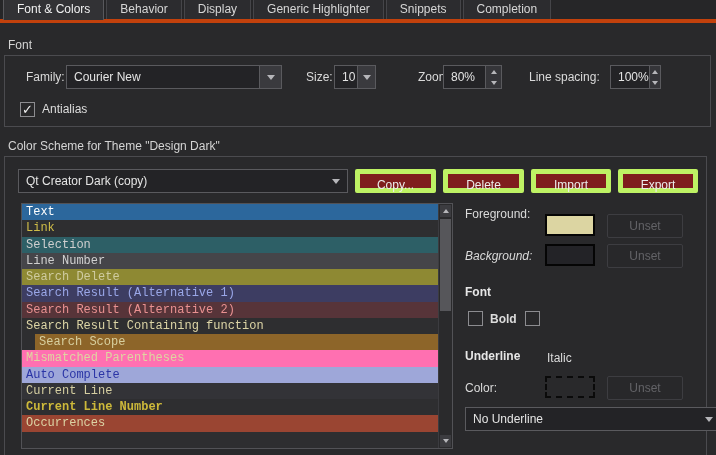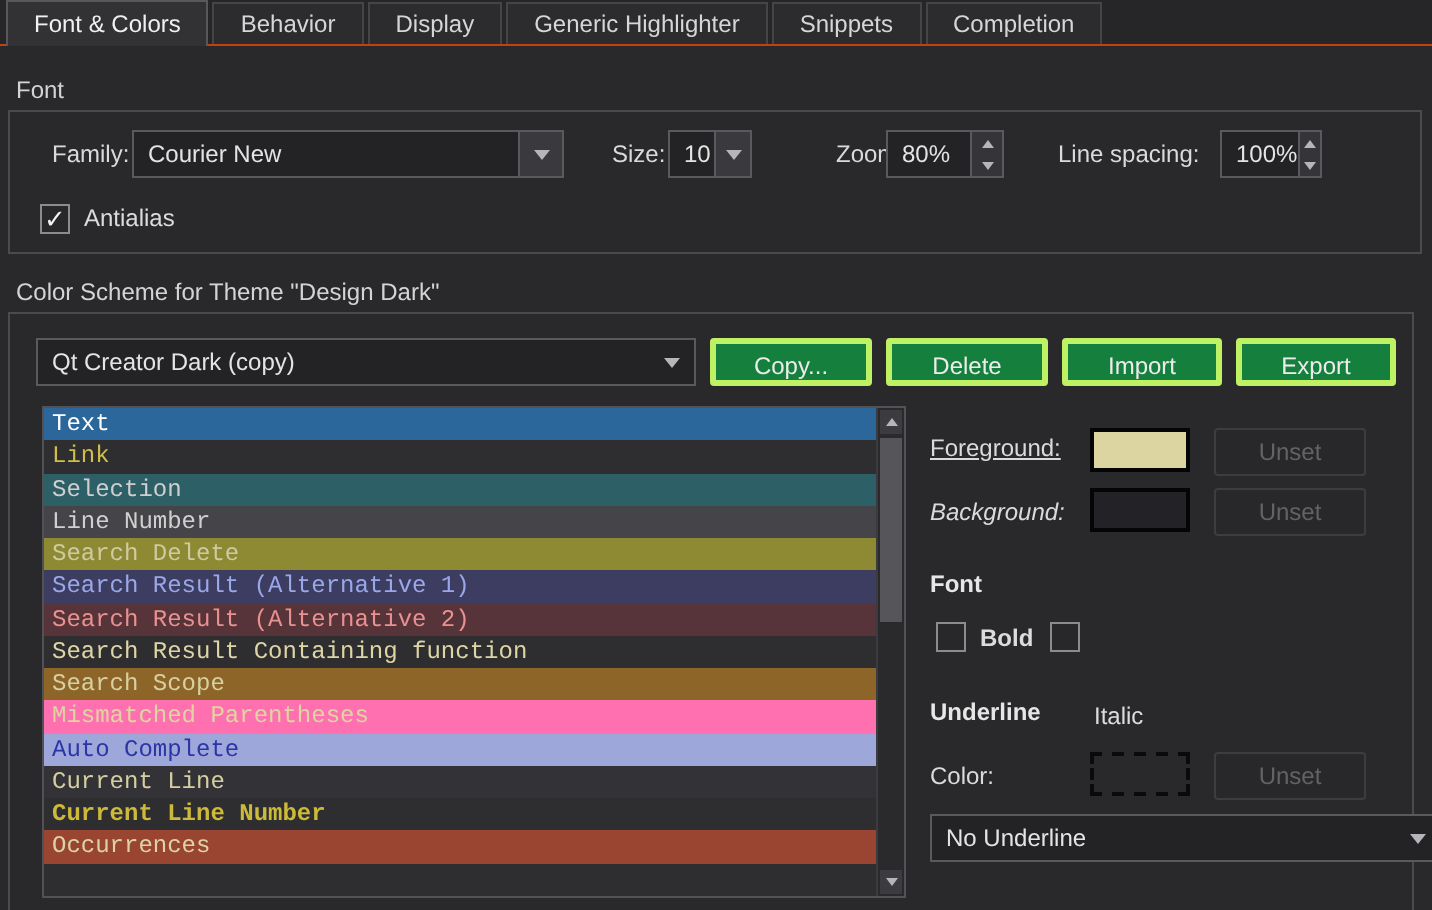--- a/index.html
+++ b/index.html
@@ -10,21 +10,21 @@
     font-family: "Liberation Sans", sans-serif;
     font-size: 12px;
     color: #dcdcdc;
     overflow: hidden;
   }
   
   .tabbar {
     position:absolute; top:0; left:0; right:0; height:23px;
     display:flex; align-items:flex-end;
     background:#262628;
-    border-bottom:1px solid #c2410c;
+    border-bottom:4px solid #c2410c;
   }
   .tab {
     padding:0 13px; height:21px; line-height:20px;
     background:#2c2c2f; color:#d6d6d6;
     border:1px solid #454549; border-bottom:none;
     margin-right:2px; white-space:nowrap; cursor:default;
   }
   .tab.active {
     height:23px; line-height:22px;
     background:#323235; color:#f0f0f0;
@@ -59,21 +59,21 @@
   .spin .sbtn { flex:1; display:flex; align-items:center; justify-content:center; }
   .tri-up-s { width:0; height:0; border-left:3px solid transparent; border-right:3px solid transparent; border-bottom:4px solid #b6b6ba; }
   .tri-down-s { width:0; height:0; border-left:3px solid transparent; border-right:3px solid transparent; border-top:4px solid #b6b6ba; }
   .checkbox {
     position:absolute; width:15px; height:15px;
     background:#28282a; border:1px solid #8c8c90;
     color:#f2f2f2; font-size:13px; line-height:13px; text-align:center;
   }
   .btn {
     position:absolute; height:24px;
-    background:#15803d; border:3px solid #bef264; border-radius:2px;
+    background:#7f1d1d; border:5px solid #bef264; border-radius:2px;
     color:#ececec; text-align:center; line-height:22px; cursor:default;
   }
   .btn.disabled {
     background:#28282a; border:1px solid #3d3d41; color:#636367;
   }
   .swatch { position:absolute; width:50px; height:22px; border:2px solid #050505; }
   .swatch.dashed { border:2px dashed #0a0a0a; background:transparent; }
   .section-title { position:absolute; font-weight:bold; color:#e6e6e6; }
   
   .scheme-list {
@@ -178,39 +178,39 @@
 <div class="scheme-list">
   <div class="rows">
       <div class="scheme-row" style="background: rgb(44, 103, 156); color: rgb(255, 255, 255);">Text</div>
       <div class="scheme-row" style="background: rgb(46, 46, 48); color: rgb(208, 190, 72);">Link</div>
       <div class="scheme-row" style="background: rgb(45, 95, 102); color: rgb(207, 207, 207);">Selection</div>
       <div class="scheme-row" style="background: rgb(69, 69, 73); color: rgb(208, 208, 208);">Line Number</div>
       <div class="scheme-row" style="background: rgb(142, 137, 51); color: rgb(207, 203, 160);">Search Delete</div>
       <div class="scheme-row" style="background: rgb(61, 61, 98); color: rgb(154, 167, 232);">Search Result (Alternative 1)</div>
       <div class="scheme-row" style="background: rgb(87, 52, 57); color: rgb(233, 145, 145);">Search Result (Alternative 2)</div>
       <div class="scheme-row" style="background: rgb(46, 46, 48); color: rgb(221, 213, 166);">Search Result Containing function</div>
-      <div class="scheme-row" style="background: rgb(141, 101, 41); color: rgb(216, 208, 160);">Search Scope</div>
+      <div class="scheme-row" style="background: rgb(141, 101, 41); color: rgb(216, 208, 160); margin-left: 13px;">Search Scope</div>
       <div class="scheme-row" style="background: rgb(255, 112, 177); color: rgb(222, 214, 160);">Mismatched Parentheses</div>
       <div class="scheme-row" style="background: rgb(158, 167, 217); color: rgb(43, 53, 166);">Auto Complete</div>
       <div class="scheme-row" style="background: rgb(51, 51, 55); color: rgb(213, 206, 161);">Current Line</div>
       <div class="scheme-row" style="background: rgb(46, 46, 48); color: rgb(205, 185, 58); font-weight: bold;">Current Line Number</div>
       <div class="scheme-row" style="background: rgb(154, 69, 50); color: rgb(220, 211, 164);">Occurrences</div>
     </div>
   <div class="vscroll">
     <div class="scroll-btn up">
         <span class="tri-up-s"></span>
       </div>
     <div class="scroll-thumb"></div>
     <div class="scroll-btn down">
         <span class="tri-down-s"></span>
       </div>
   </div>
 </div>
 
-<div class="lbl" style="left:465px; top:212px;text-decoration:underline;">Foreground:</div>
+<div class="lbl" style="left:465px; top:202px;">Foreground:</div>
 <div class="swatch" style="left: 545px; top: 214px; background: rgb(220, 213, 162);" id="fg-swatch"></div>
 <div class="btn disabled" style="left:607px; top:214px; width:76px;">Unset</div>
 
 <div class="lbl" style="left:465px; top:244px;font-style:italic;">Background:</div>
 <div class="swatch" style="left: 545px; top: 244px; background: rgb(35, 35, 39);" id="bg-swatch"></div>
 <div class="btn disabled" style="left:607px; top:244px; width:76px;">Unset</div>
 
 <div class="section-title" style="left:465px; top:285px;">Font</div>
 <div class="checkbox" style="left:468px; top:311px;"></div>
 <div class="cb-label" style="left:490px; top:310px;font-weight:bold;">Bold</div>

